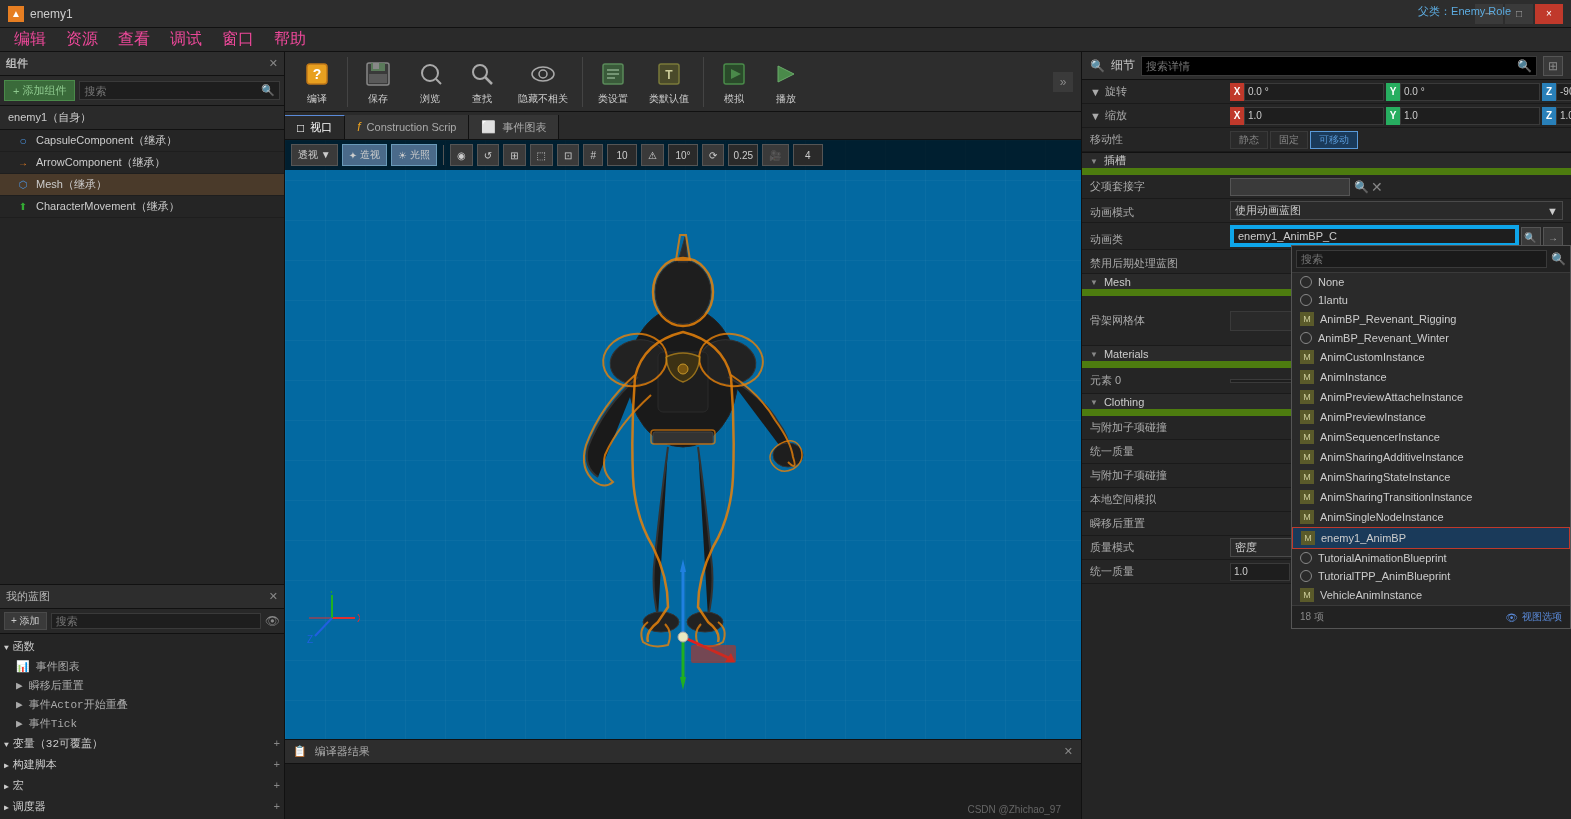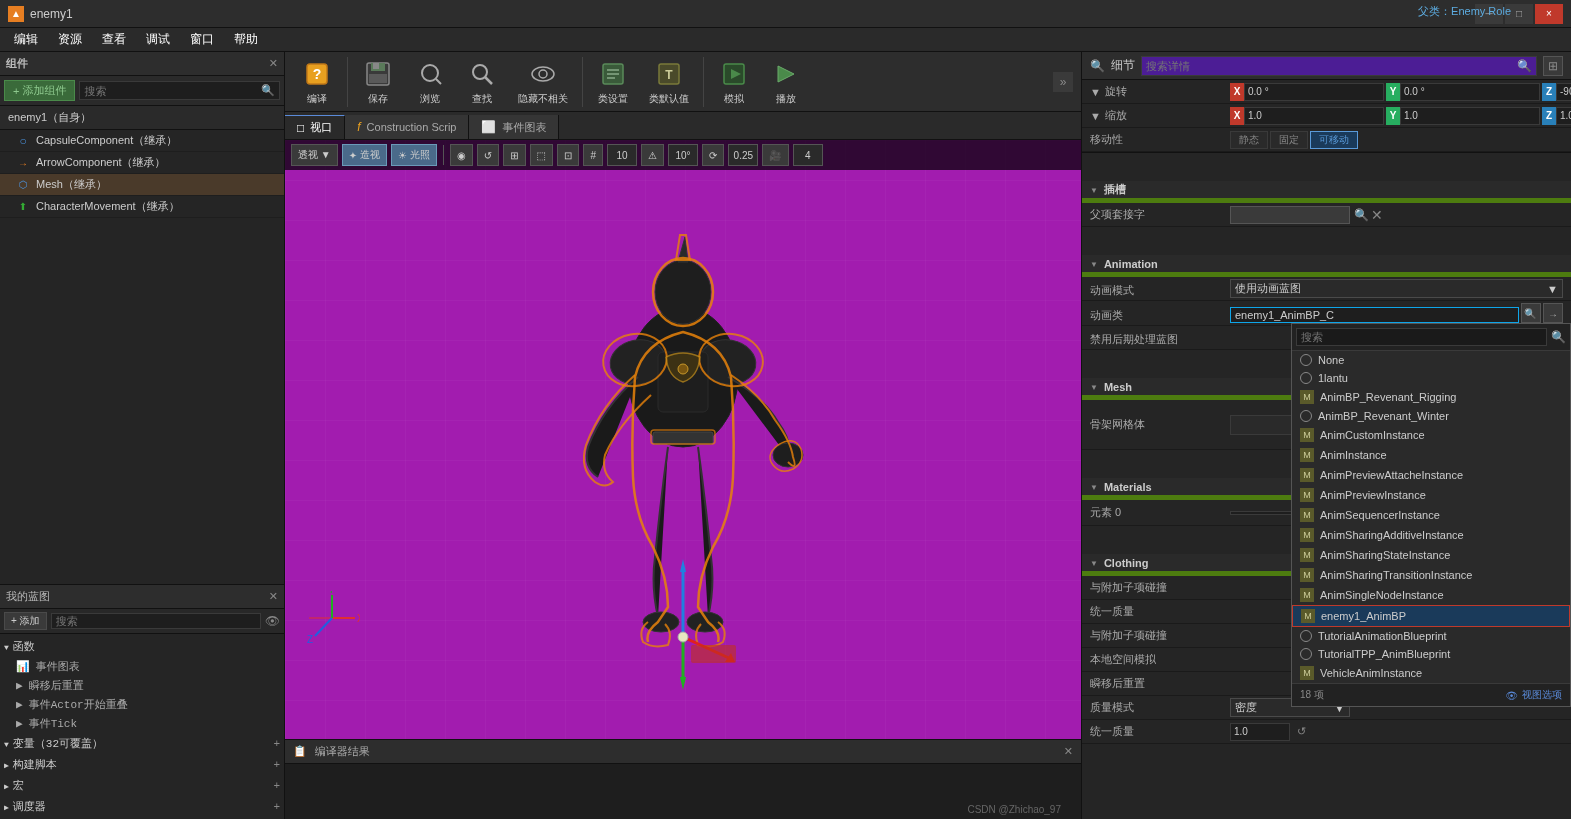--- a/index.html
+++ b/index.html
@@ -52,22 +52,22 @@
       background: #2a2a2a;
       display: flex;
       align-items: center;
       padding: 0 4px;
       border-bottom: 1px solid #111;
     }
     .menu-item {
       padding: 0 10px;
       height: 100%;
       display: flex; align-items: center;
-      color: #ffffff;
-      font-size: 12px;
+      color: #ec4899;
+      font-size: 16px;
       cursor: pointer;
     }
 
     
     .main-layout {
       display: flex;
       height: calc(819px - 28px - 24px);
     }
 
     
@@ -277,21 +277,21 @@
       background: #2a2a2a;
       color: #fff;
       border-top: 1px solid #5a8ad9;
     }
     .tab-icon { font-size: 12px; }
 
     
     .viewport {
       flex: 1;
       position: relative;
-      background: #a21caf;
+      background: #0369a1;
       overflow: hidden;
     }
     .viewport-toolbar {
       height: 30px;
       background: rgba(0,0,0,0.7);
       display: flex;
       align-items: center;
       padding: 0 6px;
       gap: 4px;
       position: absolute;
@@ -360,21 +360,21 @@
       height: 28px;
       background: #2d2d2d;
       display: flex; align-items: center;
       padding: 0 8px;
       gap: 6px;
       border-bottom: 1px solid #111;
     }
     .details-search {
       flex: 1;
       display: flex; align-items: center;
-      background: #4c1d95;
+      background: #000000;
       border: 1px solid #3a3a3a;
       padding: 2px 4px;
       gap: 4px;
     }
     .details-search input {
       background: none; border: none; color: #ccc;
       font-size: 11px; outline: none; width: 100%;
     }
 
     .details-content {
@@ -441,26 +441,25 @@
       border-color: #5a9ad9;
       color: #5a9ad9;
     }
 
     
     .section-header {
       display: flex; align-items: center;
       height: 22px;
       padding: 0 8px;
       background: #2a2a2a;
-      border-bottom: 5px solid #4d7c0f;
+      border-bottom: 7px solid #4d7c0f;
       cursor: pointer;
       font-size: 11px;
       color: #ccc;
-      font-weight: bold;
-      margin-top: 28px;
+      font-weight: normal;
     }
     .section-arrow { margin-right: 6px; color: #888; font-size: 10px; }
     .slots-parent-row {
       display: flex; align-items: center;
       height: 24px; padding: 0 8px;
       border-bottom: 1px solid #1a1a1a;
     }
     .parent-search {
       background: #3a3a3a;
       border: 1px solid #555;
@@ -485,21 +484,21 @@
       border: 1px solid #4a4a4a;
       color: #ccc;
       font-size: 11px;
       padding: 1px 4px;
       display: flex; align-items: center; justify-content: space-between;
       cursor: pointer;
     }
     .anim-text-input {
       flex: 1;
       background: #1e1e1e;
-      border: 1px solid #0ea5e9;
+      border: 4px solid #0ea5e9;
       color: #ccc;
       font-size: 11px;
       padding: 1px 4px;
     }
     .anim-nav-btn {
       width: 20px; height: 20px;
       background: #3a3a3a; border: 1px solid #555;
       display: flex; align-items: center; justify-content: center;
       cursor: pointer; color: #aaa; font-size: 10px;
       margin-left: 2px;
@@ -1057,24 +1056,20 @@
       </div>
       <div class="slots-parent-row">
         <div class="details-label">
           <span>父项套接字</span>
         </div>
         <input class="parent-search" value="" style="">
         <span class="parent-search-btn">🔍</span>
         <span class="parent-clear-btn">✕</span>
       </div>
 
-      <div class="section-header">
-        <span class="section-arrow tri-down"></span>
-        <span>Animation</span>
-      </div>
       <div class="anim-row">
         <div class="anim-label">
           <span>动画模式</span>
         </div>
         <div class="anim-dropdown">
           <span>使用动画蓝图</span>
           <span>▼</span>
         </div>
       </div>
       <div class="anim-row" style="position:relative">

